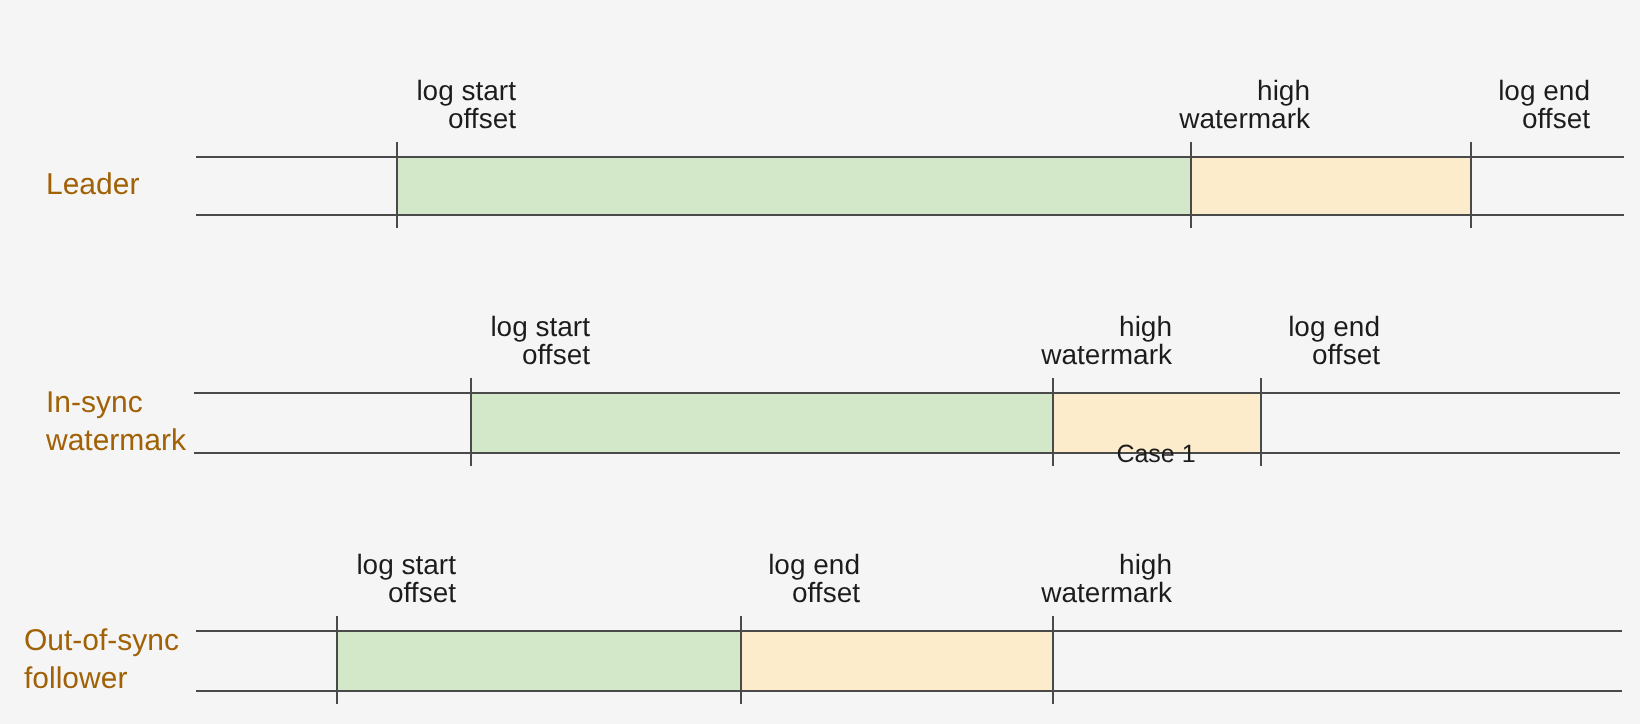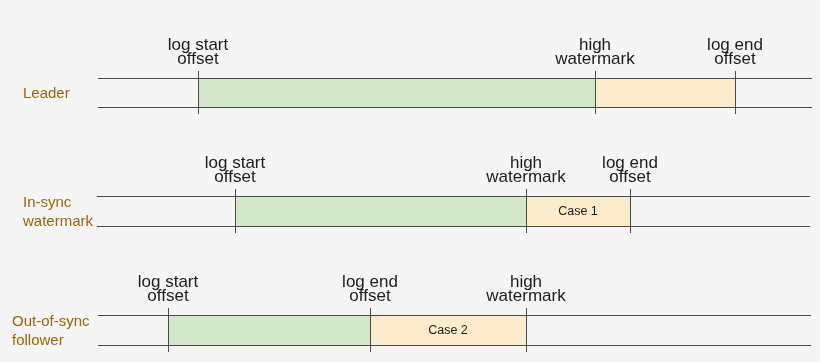--- a/index.html
+++ b/index.html
@@ -37,24 +37,24 @@
   }
   .band.green { background: #d3e8c8; }
   .band.yellow { background: #fdeccb; }
   .tick {
     position: absolute;
     width: 1px;
     background: #4a4a4a;
   }
   .tick-label {
     position: absolute;
-    font-size: 17px;
+    font-size: 14px;
     line-height: 14px;
     color: #1c1c1c;
-    text-align: center;
+    text-align: right;
     white-space: pre-line;
     transform: translateX(-50%);
     width: 120px;
   }
   .case-label {
     position: absolute;
     font-size: 12.5px;
     line-height: 16px;
     color: #1c1c1c;
     text-align: center;
@@ -86,32 +86,31 @@
     <div class="axis-line" style="left: 97px; width: 713px; top: 226px;"></div>
     <div class="tick" style="left: 235px; top: 189px; height: 44px;"></div>
     <div class="tick-label" style="left: 235px; top: 156px;">log start
 offset</div>
     <div class="tick" style="left: 526px; top: 189px; height: 44px;"></div>
     <div class="tick-label" style="left: 526px; top: 156px;">high
 watermark</div>
     <div class="tick" style="left: 630px; top: 189px; height: 44px;"></div>
     <div class="tick-label" style="left: 630px; top: 156px;">log end
 offset</div>
-    <div class="case-label" style="left: 578px; top: 203px;">Case 1</div>
+    <div class="case-label" style="left: 578px; top: 219px;">Case 1</div>
     <div class="row-label" style="left: 23px; top: 192px;">In-sync
 watermark</div>
     <div class="band green" style="left: 168px; top: 316px; width: 202px; height: 29px;"></div>
     <div class="band yellow" style="left: 370px; top: 316px; width: 156px; height: 29px;"></div>
     <div class="axis-line" style="left: 98px; width: 713px; top: 315px;"></div>
     <div class="axis-line" style="left: 98px; width: 713px; top: 345px;"></div>
     <div class="tick" style="left: 168px; top: 308px; height: 44px;"></div>
     <div class="tick-label" style="left: 168px; top: 275px;">log start
 offset</div>
     <div class="tick" style="left: 370px; top: 308px; height: 44px;"></div>
     <div class="tick-label" style="left: 370px; top: 275px;">log end
 offset</div>
     <div class="tick" style="left: 526px; top: 308px; height: 44px;"></div>
     <div class="tick-label" style="left: 526px; top: 275px;">high
 watermark</div>
-    <div class="case-label" style="left: 448px; top: 322px;">Case 2</div>
     <div class="row-label" style="left: 12px; top: 311px;">Out-of-sync
 follower</div>
   </div>
 
 </body></html>

